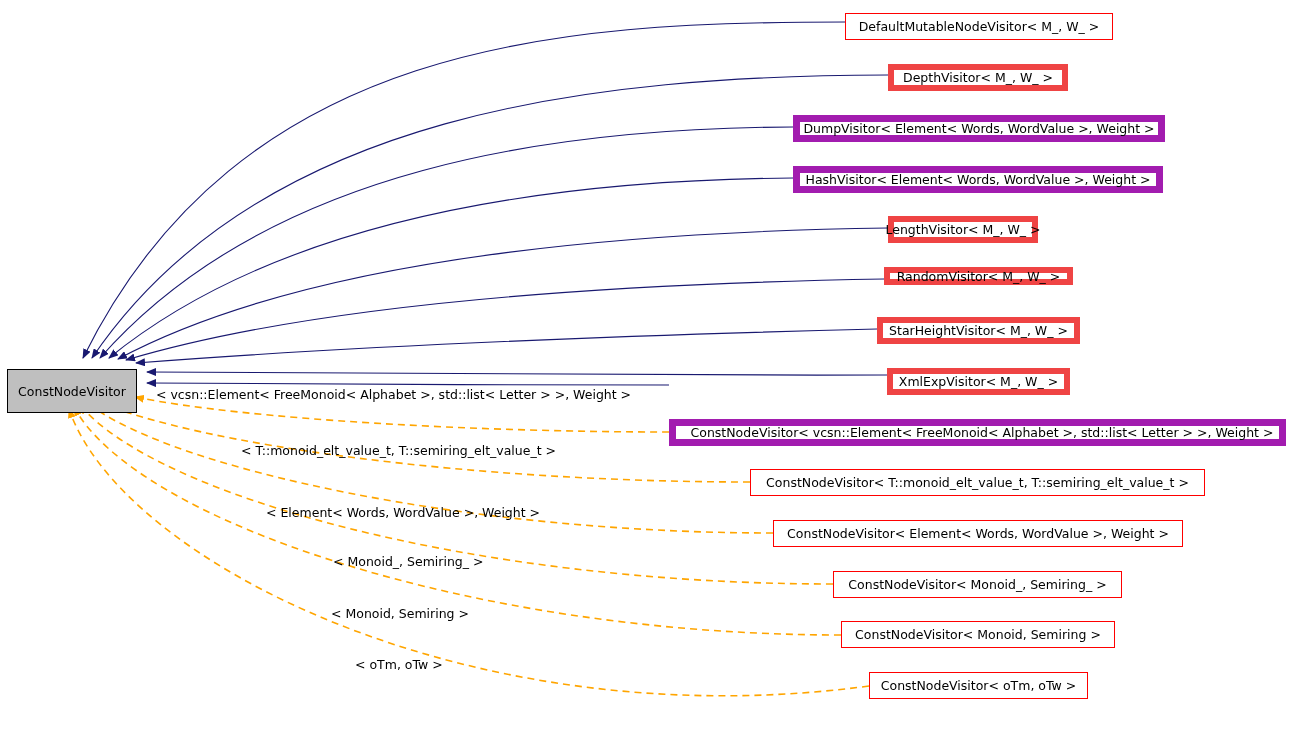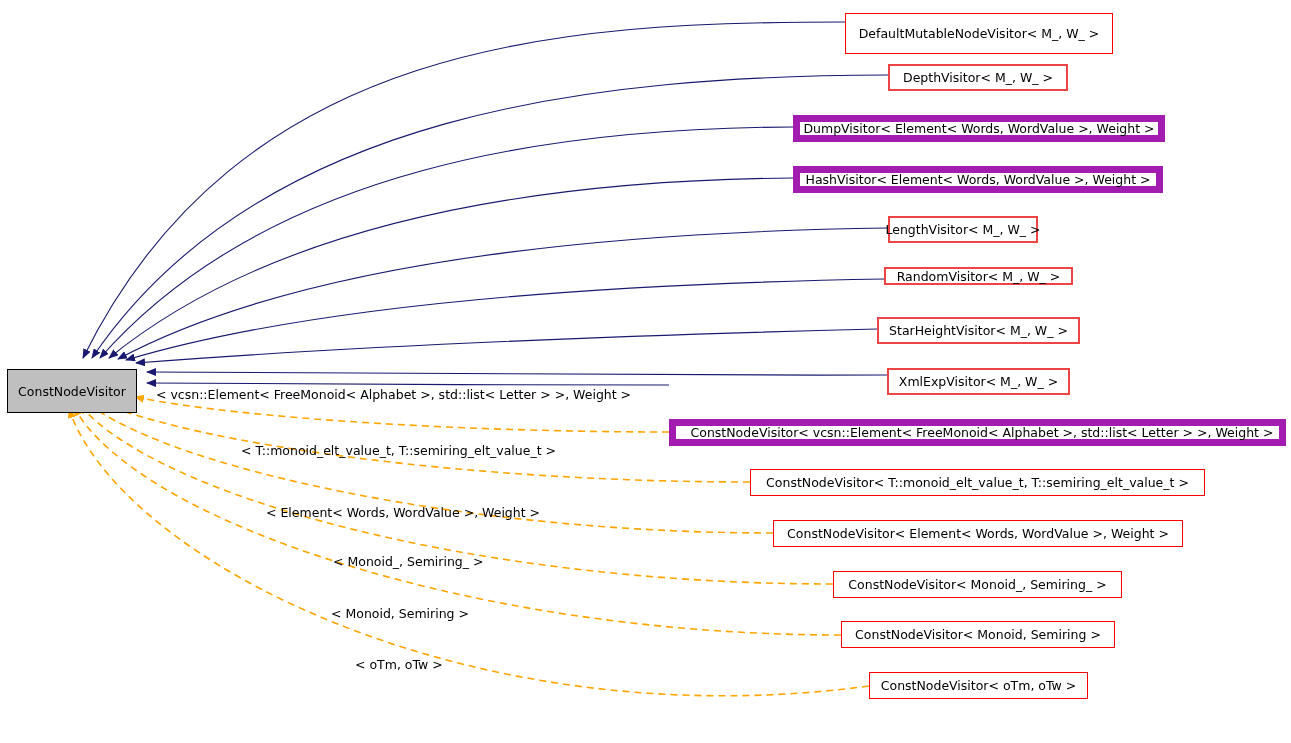--- a/index.html
+++ b/index.html
@@ -36,21 +36,21 @@
     letter-spacing: 0px;
   }
   .node.root {
     background: #bfbfbf;
     border: 1px solid #000000;
   }
   .node.red {
     border: 1px solid #ff0000;
   }
   .node.dark {
-    border: 2px solid #ef4444;
+    border: 6px solid #ef4444;
   }
   .edge-label {
     position: absolute;
     font-size: 12.5px;
     color: #000000;
     white-space: nowrap;
     background: transparent;
   }
 </style>
 </head>
@@ -87,21 +87,21 @@
       <path d="M833,584 C470,584 155,495 80,405" marker-end="url(#orange-arrow)"></path>
       <path d="M841,635 C470,635 135,520 74,407" marker-end="url(#orange-arrow)"></path>
       <path d="M869,686 C470,740 120,560 69,409" marker-end="url(#orange-arrow)"></path>
     </g>
   </svg>
 
   <div class="node root" style="left:7px; top:369px; width:130px; height:44px;">
     <span>ConstNodeVisitor</span>
   </div>
 
-  <div class="node red" style="left:845px; top:13px; width:268px; height:41px;">
+  <div class="node red" style="left:845px; top:13px; width:268px; height:27px;">
     <span>DefaultMutableNodeVisitor&lt; M_, W_ &gt;</span>
   </div>
 
   <div class="node dark" style="left:888px; top:64px; width:180px; height:27px;">
     <span>DepthVisitor&lt; M_, W_ &gt;</span>
   </div>
 
   <div class="node" style="left:793px; top:115px; width:372px; height:27px;">
     <span>DumpVisitor&lt; Element&lt; Words, WordValue &gt;, Weight &gt;</span>
   </div>

